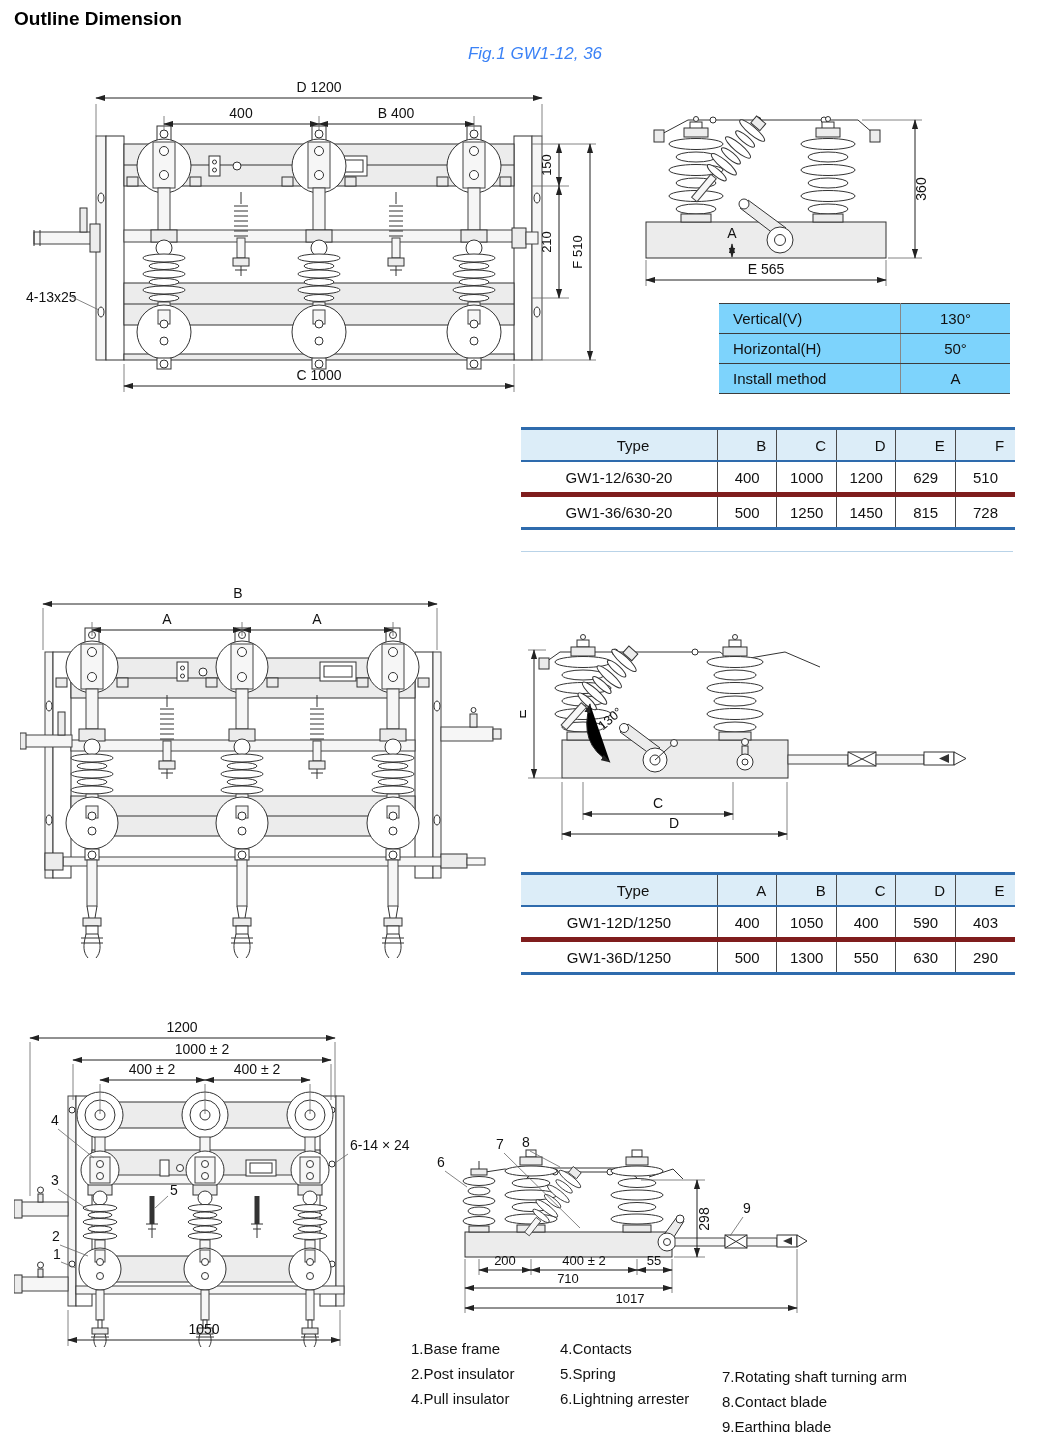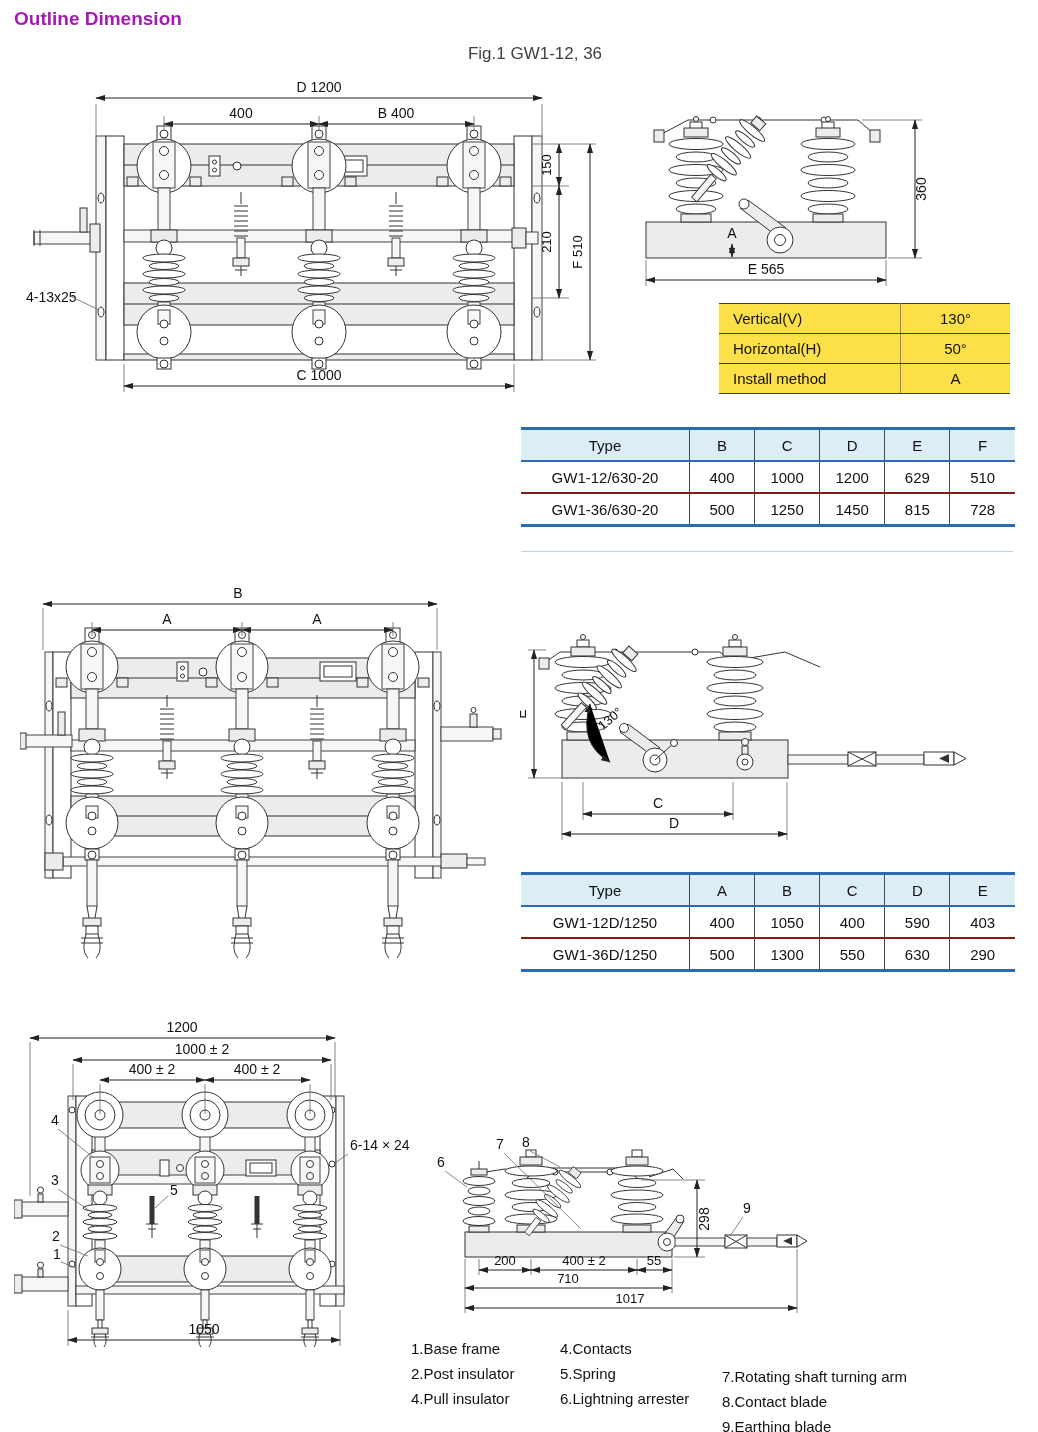--- a/index.html
+++ b/index.html
@@ -1,46 +1,46 @@
 <!DOCTYPE html>
 <html><head>
 <meta charset="utf-8">
 <style>
   html,body{margin:0;padding:0;background:#fff;}
   .page{position:relative;width:1038px;height:1432px;background:#fff;
         font-family:"Liberation Sans","DejaVu Sans",sans-serif;color:#111;overflow:hidden;}
   .abs{position:absolute;}
-  .page-title{font-size:19px;font-weight:600;color:#a21caf;}
-  .fig-caption{font-size:17px;color:#404040;text-align:center;white-space:nowrap;}
+  .page-title{font-size:19px;font-weight:600;color:#000000;}
+  .fig-caption{font-size:17px;color:#3b82f6;text-align:center;white-space:nowrap;font-style:italic;}
 
   
   svg{display:block;}
   .s{stroke:#333;fill:#fff;stroke-width:1;}
   .sg{stroke:#333;fill:#ececec;stroke-width:1;}
   .sl{stroke:#444;fill:#f6f6f6;stroke-width:1;}
   .ln{stroke:#333;stroke-width:1;fill:none;}
   .dim{stroke:#222;stroke-width:1;marker-start:url(#arr);marker-end:url(#arr);}
   .ext{stroke:#666;stroke-width:0.8;}
   .dt{font-family:"Liberation Sans","DejaVu Sans",sans-serif;font-size:13px;fill:#111;text-anchor:middle;}
   .dt14{font-size:14px;}
   .ta-s{text-anchor:start;}
 
   
   .install-table{border-collapse:collapse;width:291px;table-layout:fixed;font-size:15px;}
-  .install-table td{background:#fde047;border-top:1.5px solid #3c3c3c;border-bottom:1.5px solid #3c3c3c;
+  .install-table td{background:#7dd3fc;border-top:1.5px solid #3c3c3c;border-bottom:1.5px solid #3c3c3c;
      height:29px;padding:0;}
   .install-table td.lbl{padding-left:14px;border-right:1px solid #888;width:167px;}
   .install-table td.val{text-align:center;}
 
   
   .spec-table{border-collapse:collapse;width:494px;table-layout:fixed;font-size:15px;}
   .spec-table th,.spec-table td{height:30px;text-align:center;font-weight:normal;padding:0;}
   .spec-table thead tr{background:#dcedf8;}
-  .spec-table thead th{border-top:3px solid #2e6bad;border-bottom:2.5px solid #2e6bad;}
-  .spec-table tbody tr:first-child td{border-bottom:2px solid #7f1d1d;}
+  .spec-table thead th{border-top:3px solid #2e6bad;border-bottom:2.5px solid #2e6bad;padding-left:28px;}
+  .spec-table tbody tr:first-child td{border-bottom:5px solid #7f1d1d;}
   .spec-table tbody tr:last-child td{border-bottom:3px solid #2e6bad;}
   .spec-table th+th,.spec-table td+td{border-left:1px solid #4a4a4a;}
   .col-type{width:34%;}
   .underline-faint{height:1px;background:#b9d3e8;}
 
   
   .legend-item{font-size:15px;line-height:25px;color:#111;white-space:nowrap;}
 </style>
 </head>
 <body>

